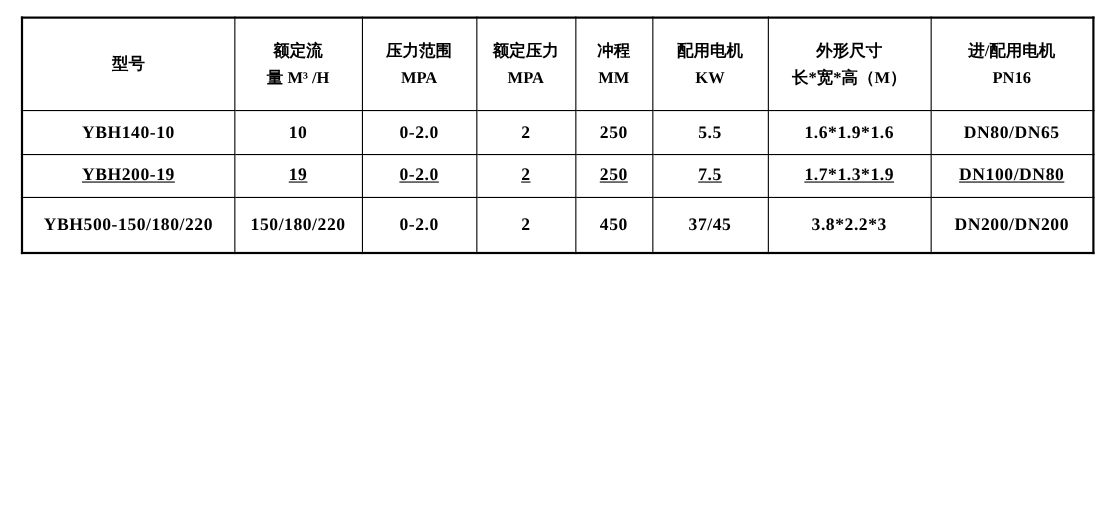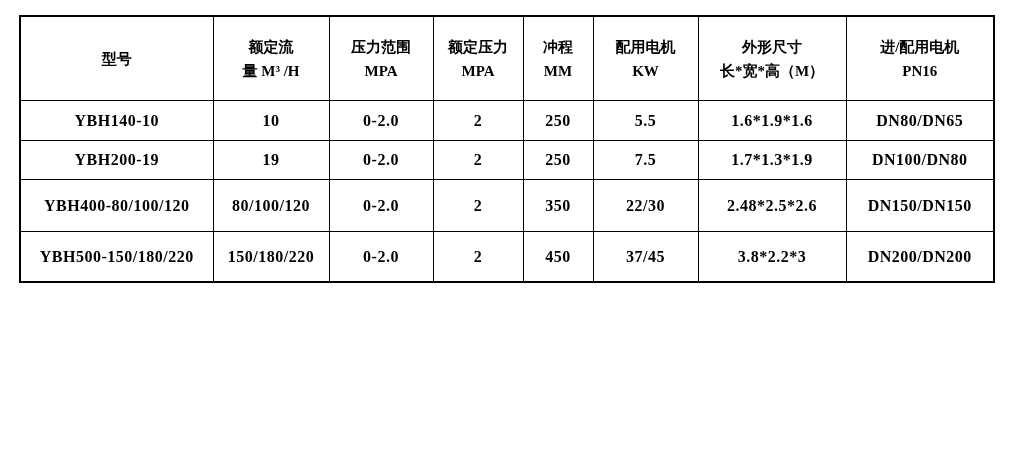--- a/index.html
+++ b/index.html
@@ -41,21 +41,21 @@
   }
   .head-line {
     display: block;
     line-height: 24px;
   }
   td.data-cell {
     font-size: 16px;
     letter-spacing: 0.5px;
   }
   tr.h40 td { height: 39px; }
-  tr.h39 td { height: 38px; }
+  tr.h39 td { height: 38px; text-decoration: underline; }
   tr.h43 td { height: 42px; }
   tr.h52 td { height: 51px; }
   tr.h51 td { height: 49px; text-align: center; }
 </style>
 </head>
 <body>
 
 <table class="spec">
   <colgroup>
     <col style="width:193px">
@@ -123,30 +123,20 @@
     <td class="data-cell">2</td>
     <td class="data-cell">250</td>
     <td class="data-cell">7.5</td>
     <td class="data-cell">1.7*1.3*1.9</td>
     <td class="data-cell">DN100/DN80</td>
   </tr>
 
 
 
 
-  <tr class="h52">
-    <td class="data-cell">YBH400-80/100/120</td>
-    <td class="data-cell">80/100/120</td>
-    <td class="data-cell">0-2.0</td>
-    <td class="data-cell">2</td>
-    <td class="data-cell">350</td>
-    <td class="data-cell">22/30</td>
-    <td class="data-cell">2.48*2.5*2.6</td>
-    <td class="data-cell">DN150/DN150</td>
-  </tr>
 
   <tr class="h51">
     <td class="data-cell">YBH500-150/180/220</td>
     <td class="data-cell">150/180/220</td>
     <td class="data-cell">0-2.0</td>
     <td class="data-cell">2</td>
     <td class="data-cell">450</td>
     <td class="data-cell">37/45</td>
     <td class="data-cell">3.8*2.2*3</td>
     <td class="data-cell">DN200/DN200</td>

